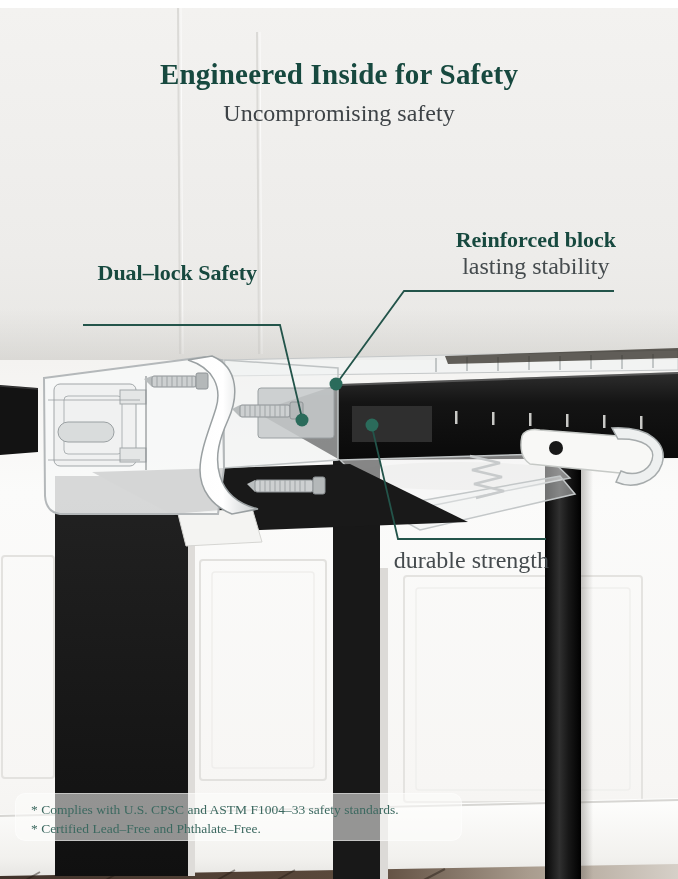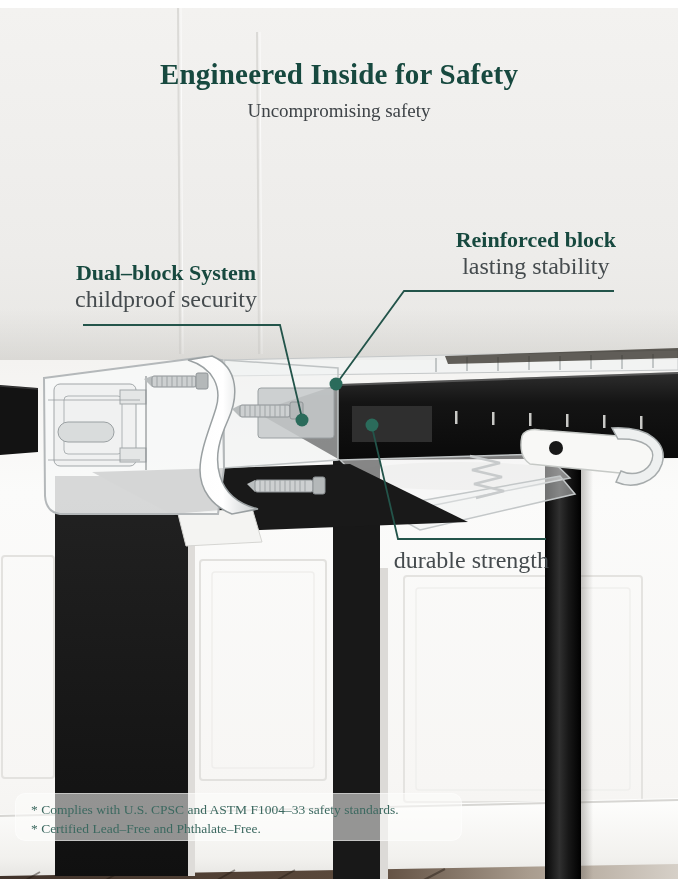--- a/index.html
+++ b/index.html
@@ -14,21 +14,21 @@
   .scene{position:absolute;left:0;top:0;}
   .headline{
     position:absolute;left:0;right:0;top:50px;
     text-align:center;
     font-size:29px;font-weight:700;letter-spacing:.2px;
     color:var(--accent-teal,#17493F);
   }
   .subheadline{
     position:absolute;left:0;right:0;top:92px;
     text-align:center;
-    font-size:19px;font-weight:400;
+    font-size:24px;font-weight:400;
     color:var(--body-gray,#3E4347);
   }
   .callout{position:absolute;text-align:center;}
   .callout .c-title{
     font-size:22px;font-weight:700;line-height:26px;
     color:var(--accent-teal,#17493F);
   }
   .callout .c-sub{
     font-size:24px;font-weight:400;line-height:24px;margin-top:1px;
     color:var(--subtitle-gray,#454B4E);
@@ -219,22 +219,21 @@
       <circle cx="302" cy="412" r="6.5"></circle>
       <circle cx="336" cy="376" r="6.5"></circle>
       <circle cx="372" cy="417" r="6.5"></circle>
     </g>
   </svg>
 
   <div class="headline">Engineered Inside for Safety</div>
   <div class="subheadline">Uncompromising safety</div>
 
   <div class="callout dual">
-    <div class="c-title">Dual–block System</div>
-    <div class="c-sub">childproof security</div>
+    <div class="c-title">Dual–lock Safety</div>
   </div>
   <div class="callout reinforced">
     <div class="c-title">Reinforced block</div>
     <div class="c-sub">lasting stability</div>
   </div>
   <div class="callout solid">
     <div class="c-sub">durable strength</div>
   </div>
 
   <div class="notes">

